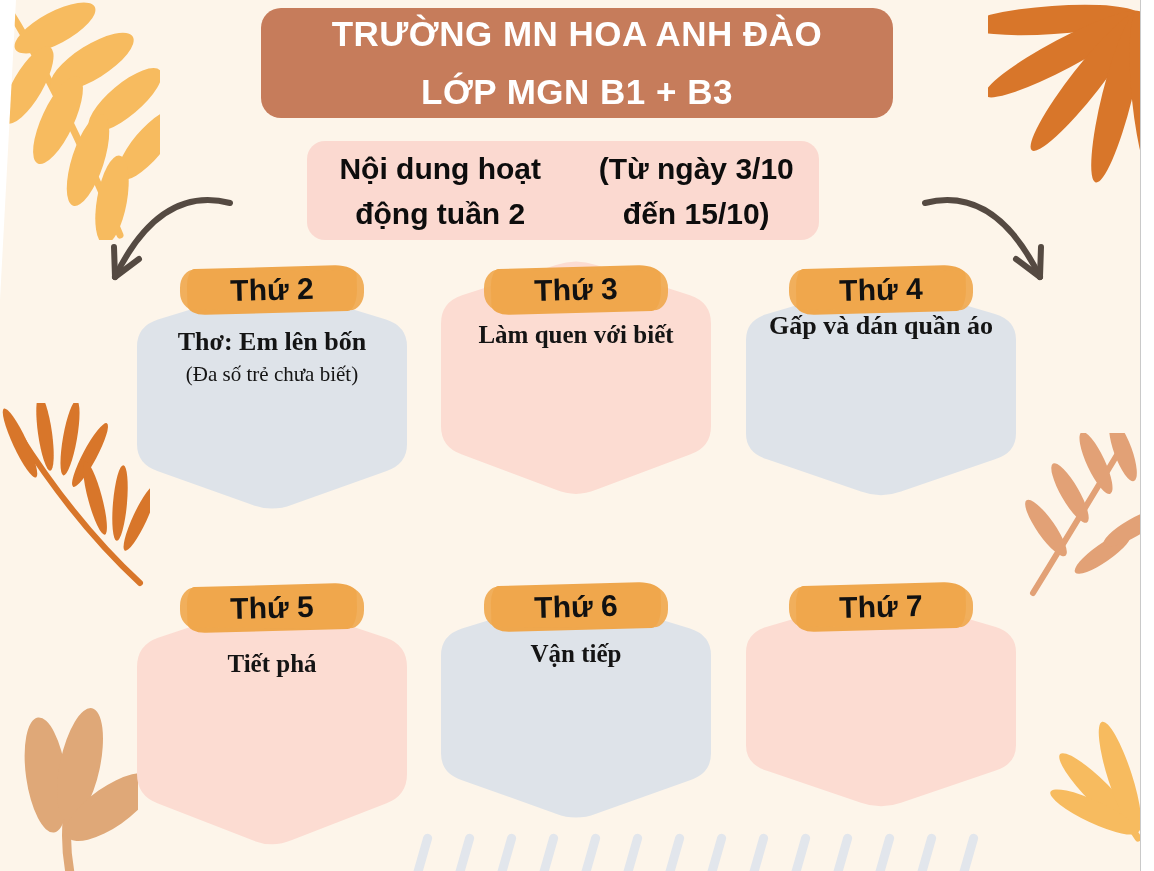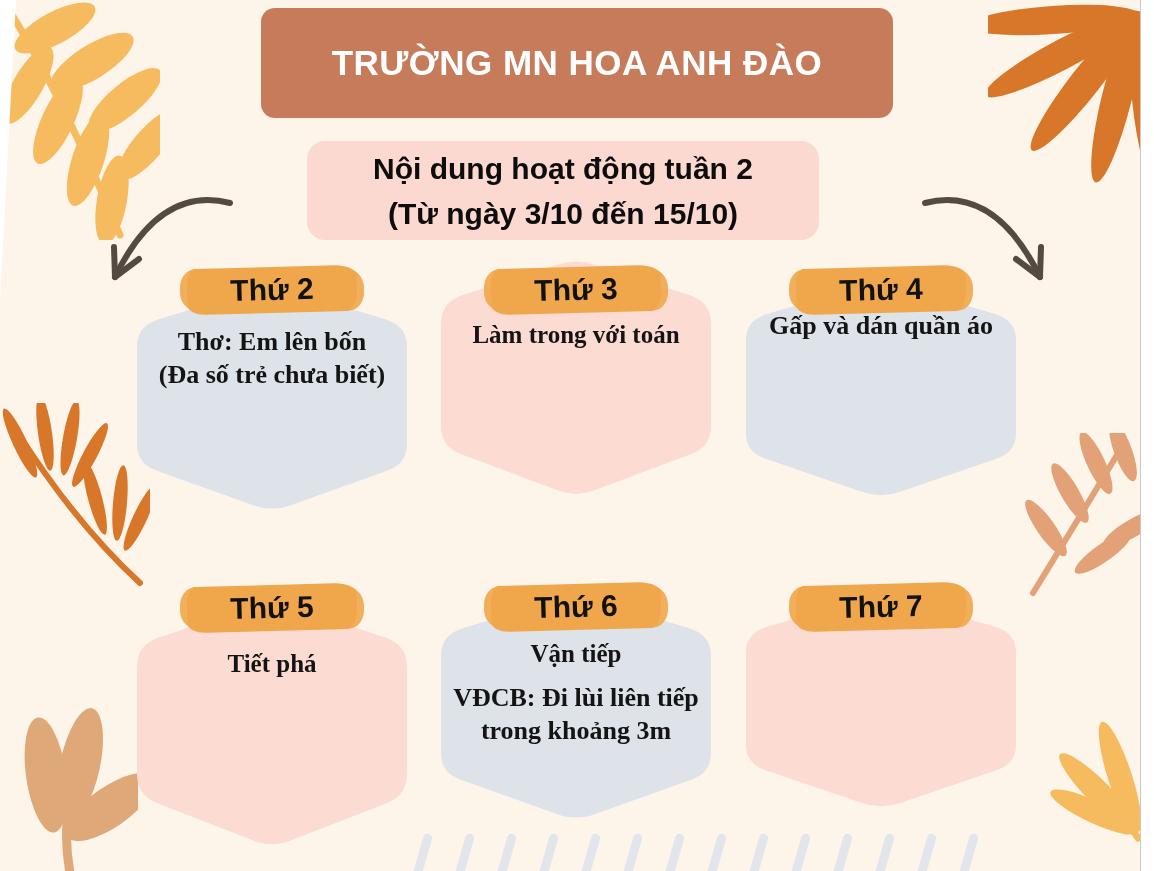--- a/index.html
+++ b/index.html
@@ -3,29 +3,29 @@
 <meta charset="utf-8">
 <style>
   html,body{margin:0;padding:0;background:#888;}
   .stage{
     position:relative;width:1154px;height:871px;overflow:hidden;
     background:#fdf5ea;font-family:"Liberation Sans",sans-serif;
   }
   
   .header-box{
     position:absolute;left:261px;top:8px;width:632px;height:110px;
-    background:#c67c5b;border-radius:14px;color:#fff;
-    display:flex;flex-direction:column;align-items:center;justify-content:center;
+    background:#c67c5b;border-radius:20px;color:#fff;
+    display:flex;flex-direction:column;align-items:center;justify-content:space-between;
     font-weight:bold;font-size:35px;line-height:52px;letter-spacing:.5px;text-align:center;
   }
   
   .subtitle-box{
     position:absolute;left:307px;top:141px;width:512px;height:99px;
     background:#fbd9d0;border-radius:18px;color:#0d0d0d;
-    display:flex;flex-direction:column;align-items:center;justify-content:center;
+    display:flex;flex-direction:row;align-items:center;justify-content:center;
     font-weight:bold;font-size:30px;line-height:45px;text-align:center;
   }
   
   .card{position:absolute;width:288px;}
   .card-a{left:128px;top:283px;height:240px}
   .card-b{left:432px;top:257px;height:252px}
   .card-c{left:737px;top:279px;height:230px}
   .card-d{left:128px;top:598px;height:262px}
   .card-e{left:432px;top:592px;height:240px}
   .card-f{left:737px;top:592px;height:228px}
@@ -46,21 +46,21 @@
   .content{
     position:relative;z-index:1;padding:0 16px;text-align:center;color:#141414;
     font-family:"Liberation Serif",serif;
   }
   .card-a .content{padding-top:42px}.card-b .content{padding-top:62px}
   .card-c .content{padding-top:30px}.card-d .content{padding-top:50px}
   .card-e .content{padding-top:46px}.card-f .content{padding-top:52px}
   .card-heading{font-weight:bold;font-size:25px;line-height:31px;margin:0 0 12px 0;}
   .card-heading:empty{display:none}
   .card-body{font-size:26px;line-height:33px;margin:0;font-weight:bold;}
-  .card-body2{font-size:26px;line-height:33px;margin:0;font-weight:bold;}
+  .card-body2{font-size:21px;line-height:33px;margin:0;}
   .card-body2:empty{display:none}
   
   .deco{position:absolute;pointer-events:none;}
   .hatch{position:absolute;left:418px;top:833px;width:610px;height:38px;white-space:nowrap;}
   .hatch i{
     display:inline-block;width:9px;height:46px;background:#e2e6ec;
     border-radius:5px;margin-right:33px;transform:rotate(16deg);
   }
   .left-wedge{
     position:absolute;left:0;top:0;width:16px;height:300px;background:#fff;
@@ -153,20 +153,21 @@
   <svg class="deco" style="left:905px;top:185px" width="160" height="105" viewBox="0 0 160 105">
     <g stroke="#554a42" stroke-width="6" fill="none" stroke-linecap="round">
       <path d="M20 18 Q 90 0 135 92"></path>
       <path d="M135 92 L 111 74"></path>
       <path d="M135 92 L 136 62"></path>
     </g>
   </svg>
 
   <div class="header-box">
     <div>TRƯỜNG MN HOA ANH ĐÀO</div>
+    <div>LỚP MGN B1 + B3</div>
   </div>
 
   <div class="subtitle-box">
     <div>Nội dung hoạt động tuần 2</div>
     <div>(Từ ngày 3/10 đến 15/10)</div>
   </div>
 
   <div class="card card-a">
     <svg class="shape" viewBox="0 0 288 250" preserveAspectRatio="none">
       <path d="M 124 8 Q 144 1 164 8 L 258 38 Q 279 45 279 66 L 279 168 Q 279 189 258 196 L 164 231 Q 144 239 124 231 L 30 196 Q 9 189 9 168 L 9 66 Q 9 45 30 38 Z" fill="#dee3e9"></path>
@@ -182,21 +183,21 @@
   </div>
 
   <div class="card card-b">
     <svg class="shape" viewBox="0 0 288 250" preserveAspectRatio="none">
       <path d="M 124 8 Q 144 1 164 8 L 258 38 Q 279 45 279 66 L 279 168 Q 279 189 258 196 L 164 231 Q 144 239 124 231 L 30 196 Q 9 189 9 168 L 9 66 Q 9 45 30 38 Z" fill="#fcdcd2"></path>
     </svg>
     <div class="day-label">
         <span>Thứ 3</span>
       </div>
     <div class="content">
-      <p class="card-heading">Làm trong với toán</p>
+      <p class="card-heading">Làm quen với biết</p>
 
     </div>
   </div>
 
   <div class="card card-c">
     <svg class="shape" viewBox="0 0 288 250" preserveAspectRatio="none">
       <path d="M 124 8 Q 144 1 164 8 L 258 38 Q 279 45 279 66 L 279 168 Q 279 189 258 196 L 164 231 Q 144 239 124 231 L 30 196 Q 9 189 9 168 L 9 66 Q 9 45 30 38 Z" fill="#dee3e9"></path>
     </svg>
     <div class="day-label">
         <span>Thứ 4</span>
@@ -221,21 +222,20 @@
 
   <div class="card card-e">
     <svg class="shape" viewBox="0 0 288 250" preserveAspectRatio="none">
       <path d="M 124 8 Q 144 1 164 8 L 258 38 Q 279 45 279 66 L 279 168 Q 279 189 258 196 L 164 231 Q 144 239 124 231 L 30 196 Q 9 189 9 168 L 9 66 Q 9 45 30 38 Z" fill="#dee3e9"></path>
     </svg>
     <div class="day-label">
         <span>Thứ 6</span>
       </div>
     <div class="content">
       <p class="card-heading">Vận tiếp</p>
-      <p class="card-body">VĐCB: Đi lùi liên tiếp trong khoảng 3m</p>
 
     </div>
   </div>
 
   <div class="card card-f">
     <svg class="shape" viewBox="0 0 288 250" preserveAspectRatio="none">
       <path d="M 124 8 Q 144 1 164 8 L 258 38 Q 279 45 279 66 L 279 168 Q 279 189 258 196 L 164 231 Q 144 239 124 231 L 30 196 Q 9 189 9 168 L 9 66 Q 9 45 30 38 Z" fill="#fcdcd2"></path>
     </svg>
     <div class="day-label">
         <span>Thứ 7</span>

